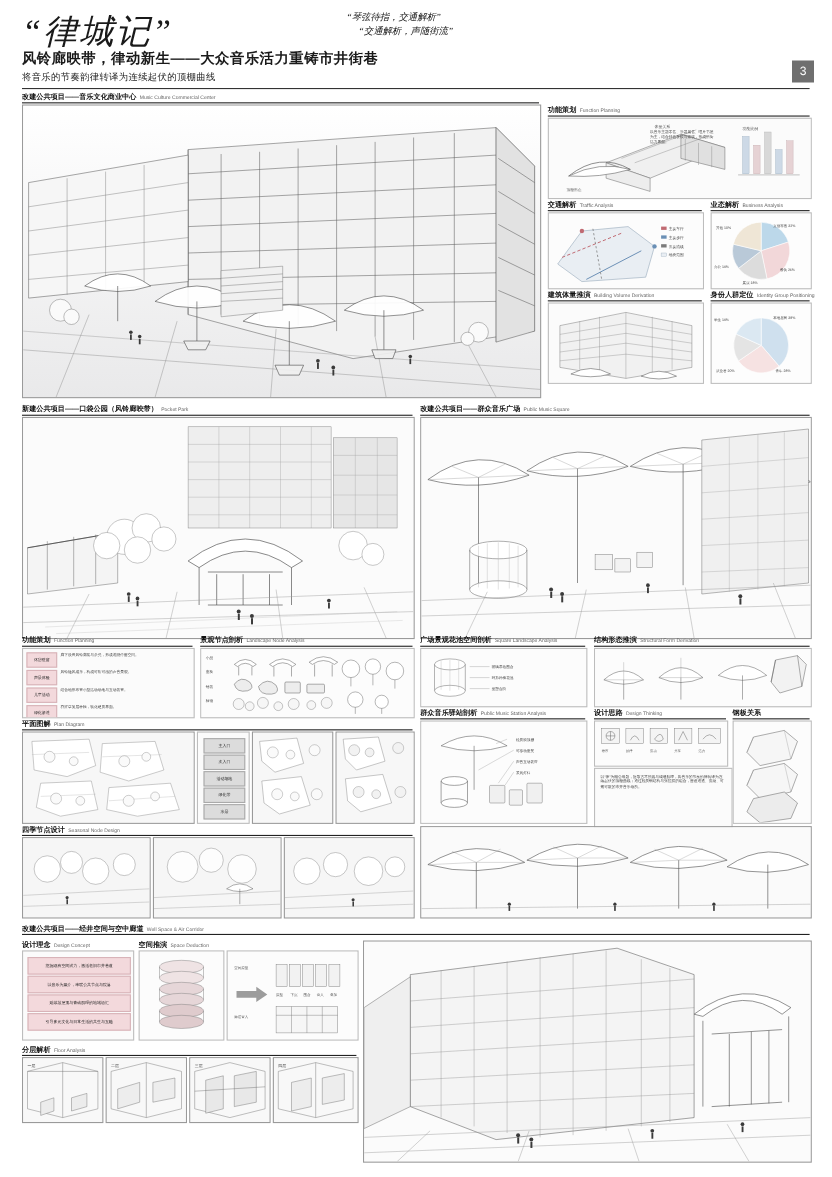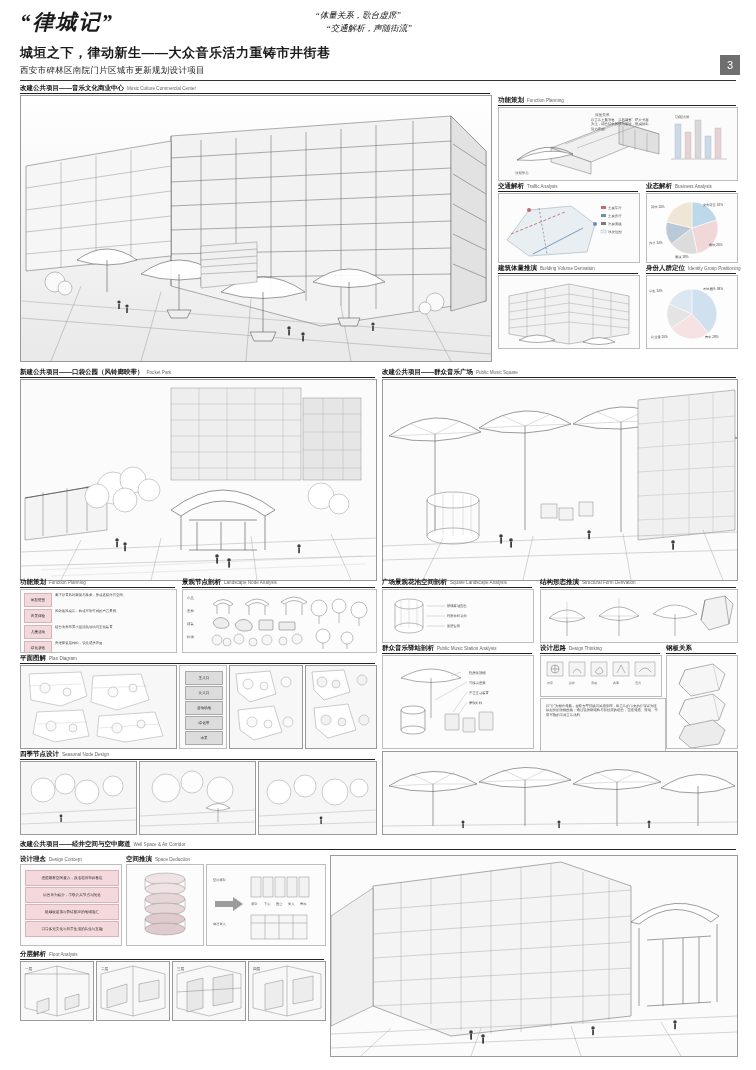--- a/index.html
+++ b/index.html
@@ -1,21 +1,21 @@
 <!DOCTYPE html>
 <html><head>
 <meta charset="utf-8">
 <style>
   html,body{margin:0;padding:0;background:#ffffff;}
   body{width:756px;height:1070px;overflow:hidden;font-family:"Liberation Sans",sans-serif;color:#1a1a1a;}
   .sheet{position:relative;width:756px;height:1070px;background:#fff;}
 
   
   .header{position:absolute;left:0;top:0;width:756px;height:82px;}
-  .title-main{position:absolute;left:20px;top:8px;font-size:21px;font-weight:bold;font-style:italic;letter-spacing:2px;font-family:"Liberation Serif",serif;}
+  .title-main{position:absolute;left:20px;top:8px;font-size:31px;font-weight:normal;font-style:italic;letter-spacing:2px;font-family:"Liberation Serif",serif;}
   .title-sub{position:absolute;left:20px;top:44px;font-size:13px;font-weight:bold;letter-spacing:0.5px;}
   .title-desc{position:absolute;left:20px;top:65px;font-size:8.5px;color:#222;letter-spacing:0.3px;}
   .poem{position:absolute;left:258px;top:9px;width:200px;text-align:center;font-size:8.5px;font-style:italic;color:#111;line-height:1.5;font-family:"Liberation Serif",serif;}
   .poem .l2{margin-left:22px;}
   .pagebox{position:absolute;right:16px;top:55px;width:20px;height:20px;background:#6f6f6f;color:#fff;font-size:11px;display:flex;align-items:center;justify-content:center;}
   .rule{position:absolute;left:20px;top:80px;width:716px;height:1px;background:#333;}
 
   
   .seclabel{position:absolute;font-size:6.5px;font-weight:bold;color:#111;white-space:nowrap;}
   .seclabel .en{font-weight:normal;font-size:4.6px;color:#666;margin-left:3px;}
@@ -33,24 +33,24 @@
   .sbox.pink{background:#f3d9dc;border-color:#d8b3b8;}
   .sbox.gray{background:#dcdcdc;}
 </style>
 </head>
 <body>
 
 <div class="sheet">
 
   <div class="header">
     <div class="title-main">“律城记”</div>
-    <div class="title-sub">城垣之下，律动新生——大众音乐活力重铸市井街巷</div>
-    <div class="title-desc">西安市碑林区南院门片区城市更新规划设计项目</div>
+    <div class="title-sub">风铃廊映带，律动新生——大众音乐活力重铸市井街巷</div>
+    <div class="title-desc">将音乐的节奏韵律转译为连续起伏的顶棚曲线</div>
     <div class="poem">
-      <div>“体量关系，歌台虚席”</div>
+      <div>“琴弦待指，交通解析”</div>
       <div class="l2">“交通解析，声随街流”</div>
     </div>
     <div class="pagebox">3</div>
     <div class="rule"></div>
   </div>
 
   <div class="seclabel" style="left:20px;top:84px;">
     <span>改建公共项目——音乐文化商业中心</span><span class="en">Music Culture Commercial Center</span>
   </div>
   <div class="ulbar" style="left:20px;top:93px;width:470px;"></div>

